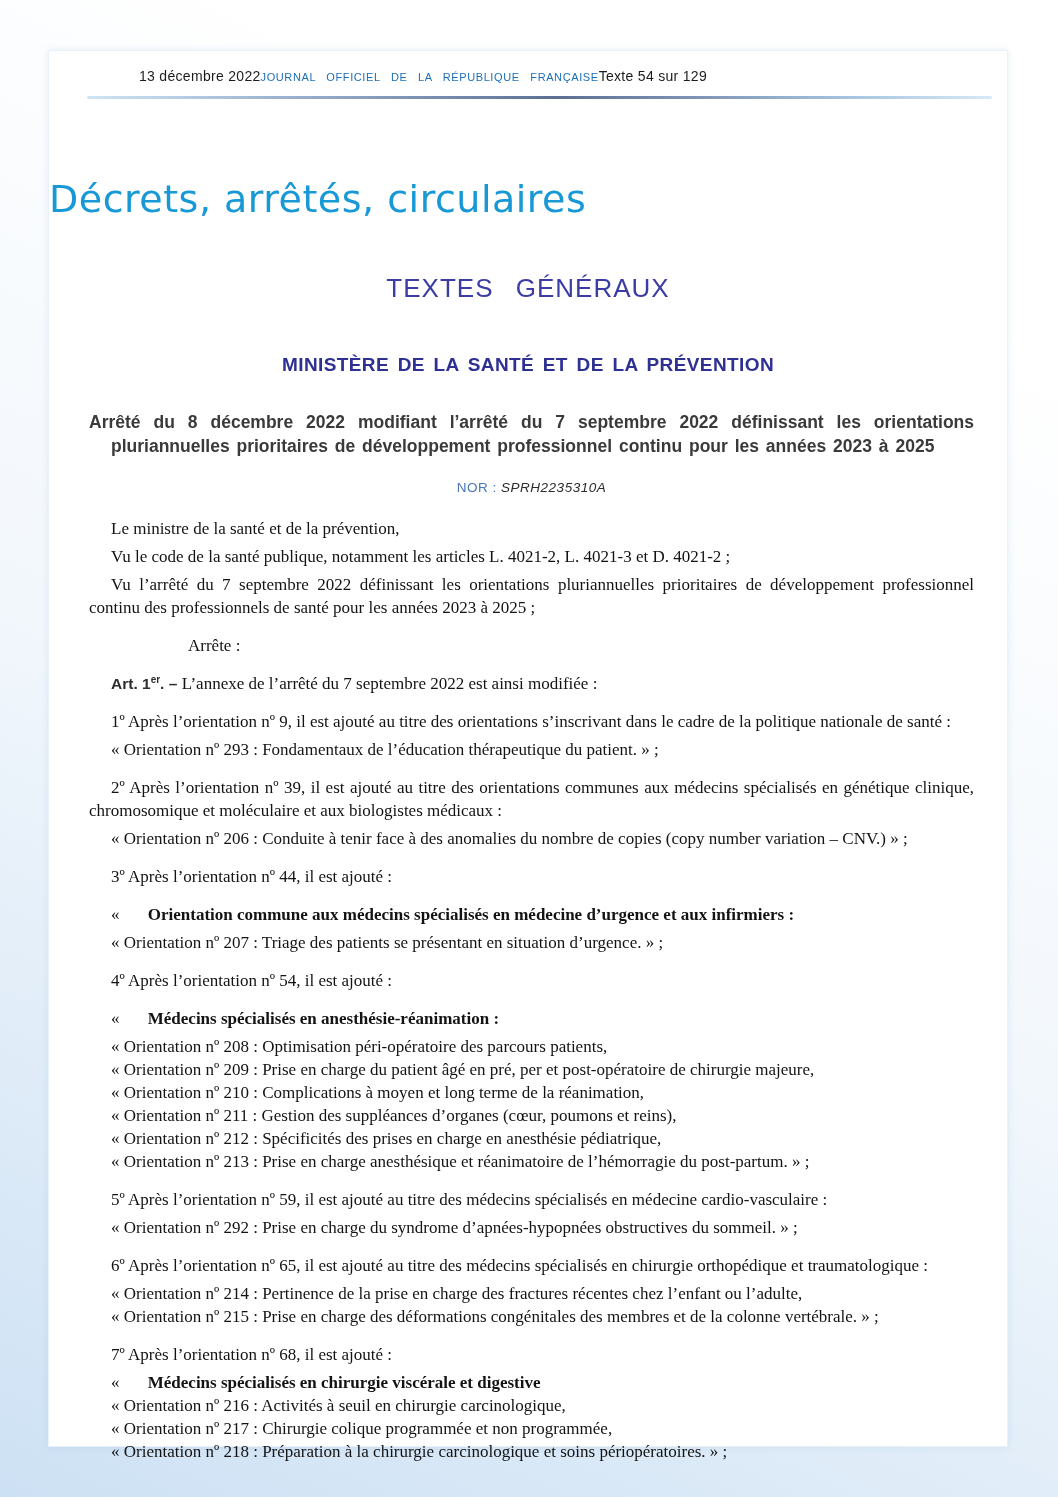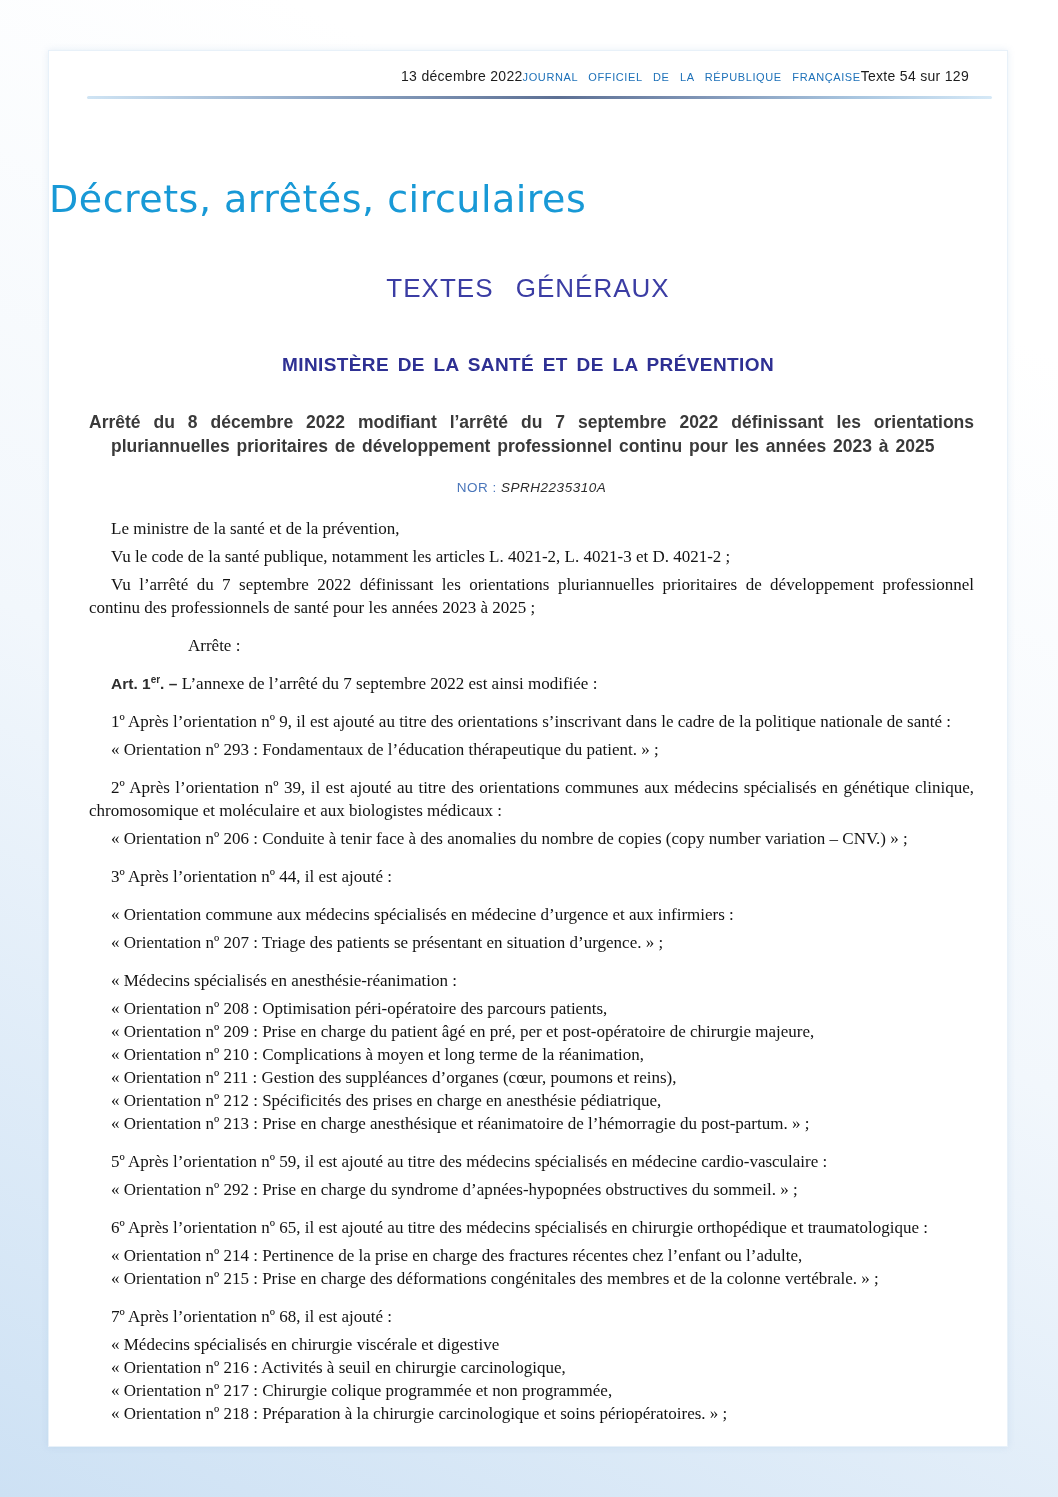--- a/index.html
+++ b/index.html
@@ -14,21 +14,21 @@
     position: absolute;
     left: 48px; top: 50px;
     width: 960px; height: 1397px;
     background: #ffffff;
     border: 1px solid #e8f1f9;
     box-shadow: 0 0 7px rgba(120,160,200,0.18);
     padding-top: 15px;
   }
   
   .running-header {
-    display: flex; align-items: baseline; justify-content: flex-end;
+    display: flex; align-items: baseline; justify-content: flex-start;
     padding: 2px 38px 0 42px;
     font-size: 14px; color: #1c1c1c; margin-left: 48px;
   }
   .rh-date, .rh-ref { white-space: nowrap; letter-spacing: 0.3px; }
   .rh-journal {
     color: #1c70b8; font-size: 11px; letter-spacing: 0.6px; word-spacing: 7px;
     white-space: nowrap;
   }
   .header-rule {
     height: 3px; margin: 12px 15px 0 38px; border-radius: 2px;
@@ -65,21 +65,21 @@
   
   .doc-body {
     padding: 0 33px 0 40px; margin-top: 22px;
     font-family: "Liberation Serif", serif;
     font-size: 17px; line-height: 23px; color: #131313;
   }
   .para { text-align: justify; text-indent: 22px; margin-top: 5px; }
   .para.m0 { margin-top: 0; }
   .para.m2 { margin-top: 15px; }
   .para.arrete { text-indent: 99px; margin-top: 15px; text-align: left; }
-  .para .b { font-weight: normal; }
+  .para .b { font-weight: bold; margin-left: 24px; }
   .para .art {
     font-family: Liberation Sans, sans-serif;
     font-weight: bold; font-size: 15.5px; color: #2d2d2d; margin-top: 38px;
   }
   .para sup { font-size: 10px; line-height: 0; }
 </style>
 </head>
 <body>
 
 <div class="page">
@@ -108,20 +108,21 @@
       <p class="para m1">Vu l’arrêté du 7 septembre 2022 définissant les orientations pluriannuelles prioritaires de développement professionnel continu des professionnels de santé pour les années 2023 à 2025 ;</p>
       <p class="para arrete">Arrête :</p>
       <p class="para m2"><span class="art">Art. 1</span><span class="art"><sup>er</sup></span><span class="art">. – </span><span>L’annexe de l’arrêté du 7 septembre 2022 est ainsi modifiée :</span></p>
       <p class="para m2">1º Après l’orientation nº 9, il est ajouté au titre des orientations s’inscrivant dans le cadre de la politique nationale de santé :</p>
       <p class="para m1">« Orientation nº 293 : Fondamentaux de l’éducation thérapeutique du patient. » ;</p>
       <p class="para m2">2º Après l’orientation nº 39, il est ajouté au titre des orientations communes aux médecins spécialisés en génétique clinique, chromosomique et moléculaire et aux biologistes médicaux :</p>
       <p class="para m1">« Orientation nº 206 : Conduite à tenir face à des anomalies du nombre de copies (copy number variation – CNV.) » ;</p>
       <p class="para m2">3º Après l’orientation nº 44, il est ajouté :</p>
       <p class="para m2"><span>« </span><span class="b">Orientation commune aux médecins spécialisés en médecine d’urgence et aux infirmiers :</span></p>
       <p class="para m1">« Orientation nº 207 : Triage des patients se présentant en situation d’urgence. » ;</p>
+      <p class="para m2">4º Après l’orientation nº 54, il est ajouté :</p>
       <p class="para m2"><span>« </span><span class="b">Médecins spécialisés en anesthésie-réanimation :</span></p>
       <p class="para m1">« Orientation nº 208 : Optimisation péri-opératoire des parcours patients,</p>
       <p class="para m0">« Orientation nº 209 : Prise en charge du patient âgé en pré, per et post-opératoire de chirurgie majeure,</p>
       <p class="para m0">« Orientation nº 210 : Complications à moyen et long terme de la réanimation,</p>
       <p class="para m0">« Orientation nº 211 : Gestion des suppléances d’organes (cœur, poumons et reins),</p>
       <p class="para m0">« Orientation nº 212 : Spécificités des prises en charge en anesthésie pédiatrique,</p>
       <p class="para m0">« Orientation nº 213 : Prise en charge anesthésique et réanimatoire de l’hémorragie du post-partum. » ;</p>
       <p class="para m2">5º Après l’orientation nº 59, il est ajouté au titre des médecins spécialisés en médecine cardio-vasculaire :</p>
       <p class="para m1">« Orientation nº 292 : Prise en charge du syndrome d’apnées-hypopnées obstructives du sommeil. » ;</p>
       <p class="para m2">6º Après l’orientation nº 65, il est ajouté au titre des médecins spécialisés en chirurgie orthopédique et traumatologique :</p>

